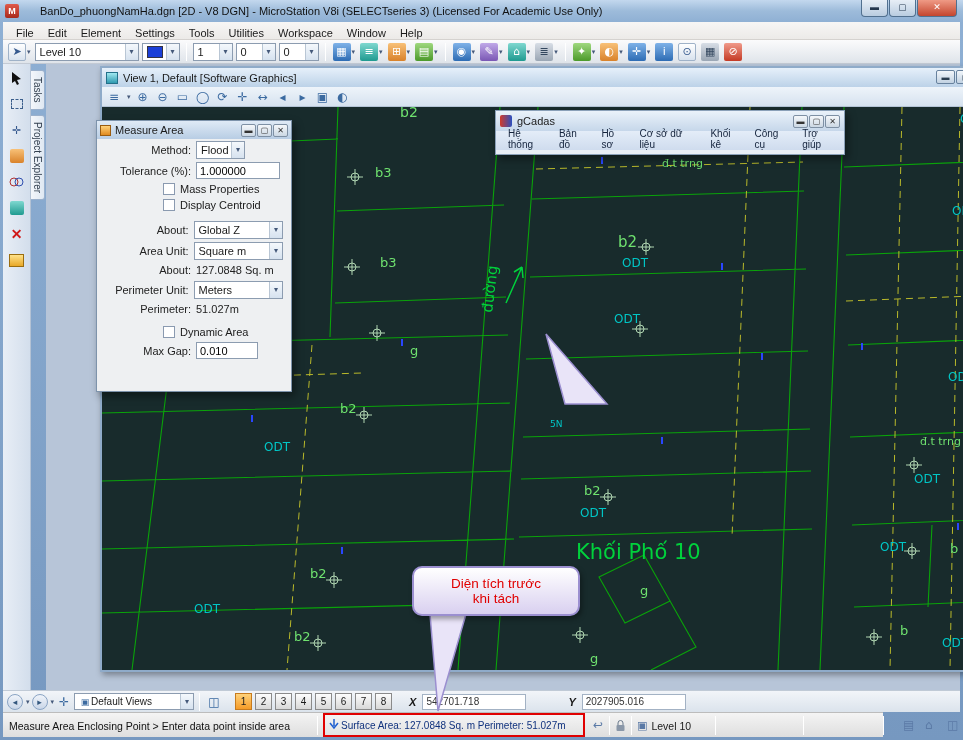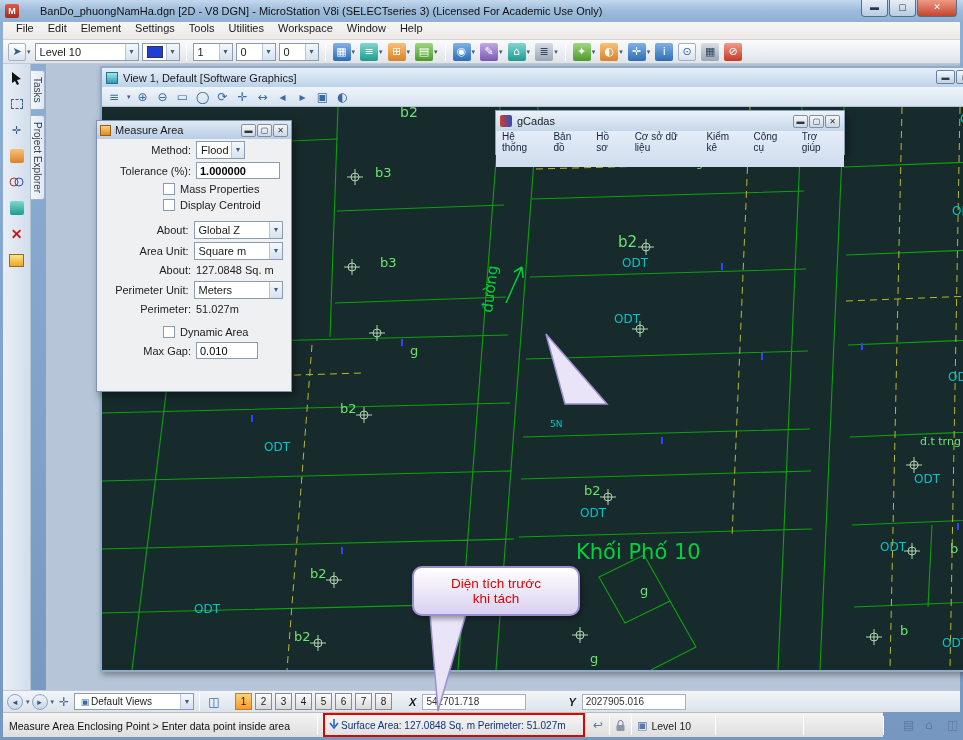--- a/index.html
+++ b/index.html
@@ -13,21 +13,21 @@
   .app-ic { width:14px; height:14px; border-radius:2px; background:linear-gradient(#e05a4a,#a82a1c);
     color:#fff; font-size:9px; font-weight:bold; text-align:center; line-height:14px; margin-right:5px; }
   .titlebar .t-text { font-size:11px; color:#111; white-space:nowrap;padding-left:16px; }
   .winbtns { position:absolute; right:6px; top:0; display:flex; }
   .winbtn { height:17px; border:1px solid #51708f; border-top:none; border-radius:0 0 4px 4px;
     background:linear-gradient(#e7eef6,#b9cce0); color:#23364d; font-size:9px; text-align:center; line-height:15px; margin-left:1px; }
   .winbtn.min,.winbtn.max { width:27px; }
   .winbtn.close { width:40px; background:linear-gradient(#ef9a85,#c4452e); color:#fff; }
 
   .menubar { position:absolute; left:3px; top:22px; width:957px; height:18px;
-    background:linear-gradient(#f7f6f5,#eceae8); border-bottom:1px solid #d5d2cf; display:flex; align-items:flex-start; padding-left:6px; }
+    background:linear-gradient(#f7f6f5,#eceae8); border-bottom:1px solid #d5d2cf; display:flex; align-items:flex-end; padding-left:6px; }
   .menubar span { padding:0 7px; }
 
   .toolbar { position:absolute; left:3px; top:40px; width:957px; height:24px;
     background:linear-gradient(#fbfbfc,#dfe4ea); border-bottom:1px solid #c3cad4; display:flex; align-items:center; padding-left:4px; gap:3px; }
   .tsep { width:1px; height:18px; background:#c3cdd9; border-right:1px solid #fff; margin:0 3px; }
   .combo { display:inline-flex; align-items:center; background:#fff; border:1px solid #8c9cb0; height:18px; padding-left:4px; }
   .combo .caret, .caret { width:13px; height:100%; display:inline-flex; align-items:center; justify-content:center;
     background:linear-gradient(#f4f8fc,#d6e2ef); border-left:1px solid #b9c6d4; font-size:8px; color:#44597a; margin-left:4px; }
   .mini-caret { font-size:7px; color:#44597a; margin-left:1px; }
   .swatch { width:16px; height:12px; background:#1b3fd8; border:1px solid #334; }
@@ -82,21 +82,21 @@
   .mval { color:#222; }
   .minput { height:17px; border:1px solid #8c9cb0; background:#fff; font-size:11px; padding-left:3px;
             font-family:"Liberation Sans",sans-serif; }
   .cb { width:12px; height:12px; border:1px solid #8a9ab0; background:#fff; display:inline-block; margin-right:5px; }
 
   
   .gcadas { position:absolute; left:495px; top:110px; width:350px; height:45px; z-index:40;
     background:#e8eef5; border:1px solid #8aa0b8; box-shadow:3px 4px 8px rgba(0,0,0,.4); }
   .g-title { height:20px; background:linear-gradient(#eaf2fa,#c6d7ea); display:flex; align-items:center; padding:0 4px; }
   .g-ic { width:12px; height:12px; border-radius:2px; background:linear-gradient(90deg,#d23a2a,#2a50c0); margin-right:5px; }
-  .g-menu { height:36px; background:linear-gradient(#e4edf8,#cfdcee); display:flex; align-items:flex-start; padding-left:0; }
+  .g-menu { height:19px; background:linear-gradient(#e4edf8,#cfdcee); display:flex; align-items:flex-end; padding-left:6px; }
   .g-menu span { padding:0 6px; font-size:10px; color:#14233c; }
 
   
   #tails { position:absolute; left:0; top:0; width:963px; height:740px; z-index:55; pointer-events:none; }
   .callout { position:absolute; z-index:60; border:2px solid #9b8fd0; border-radius:10px;
     background:linear-gradient(#ffffff,#d9d0f0); color:#e00000; font-size:13.5px; text-align:center;
     display:flex; flex-direction:column; justify-content:center; box-shadow:2px 3px 5px rgba(0,0,0,.35); }
   .callout1 { left:548px; top:400px; width:152px; height:54px; }
   .callout2 { left:412px; top:566px; width:168px; height:50px; }
 
@@ -430,21 +430,21 @@
     </div>
     <div class="mrow">
       <span class="mlabel">Method:</span>
       <div class="combo" style="width:49px">
         <span>Flood</span>
         <span class="caret" style="margin-left:auto">▾</span>
       </div>
     </div>
     <div class="mrow">
       <span class="mlabel">Tolerance (%):</span>
-      <input class="minput" style="width: 84px; font-weight: bold;" value="1.000000">
+      <input class="minput" style="width: 84px;" value="1.000000">
     </div>
     <div class="mrow cbrow">
       <span class="cb"></span>
       <span>Mass Properties</span>
     </div>
     <div class="mrow cbrow">
       <span class="cb"></span>
       <span>Display Centroid</span>
     </div>
     <div style="height:6px"></div>
@@ -496,21 +496,21 @@
         <div class="dbtn">▬</div>
         <div class="dbtn">▢</div>
         <div class="dbtn">✕</div>
       </div>
     </div>
     <div class="g-menu">
       <span>Hệ thống</span>
       <span>Bản đồ</span>
       <span>Hồ sơ</span>
       <span>Cơ sở dữ liệu</span>
-      <span>Kiểm kê</span>
+      <span>Khối kê</span>
       <span>Công cụ</span>
       <span>Trợ giúp</span>
     </div>
   </div>
 
   <svg id="tails">
     <polygon points="565,404 607,404 546,334" fill="#e9e4f8" stroke="#9b8fd0" stroke-width="1.5"></polygon>
     <polygon points="430,614 466,614 438,711" fill="#e9e4f8" stroke="#9b8fd0" stroke-width="1.5"></polygon>
   </svg>
 

